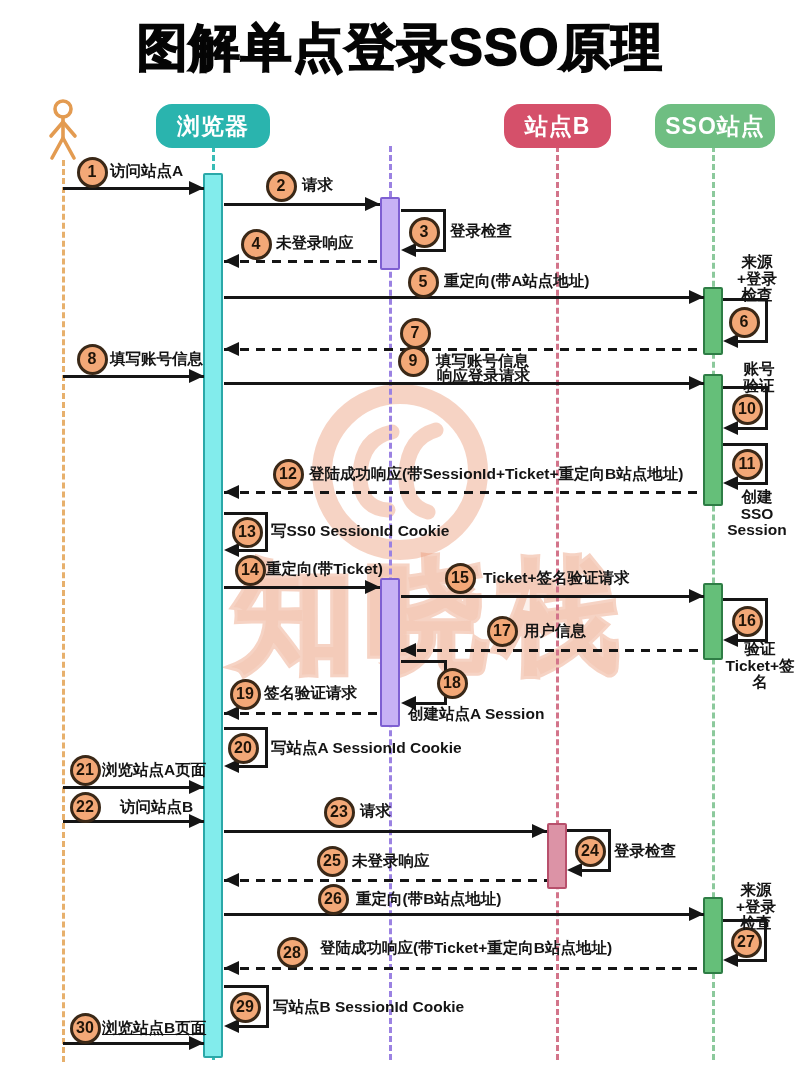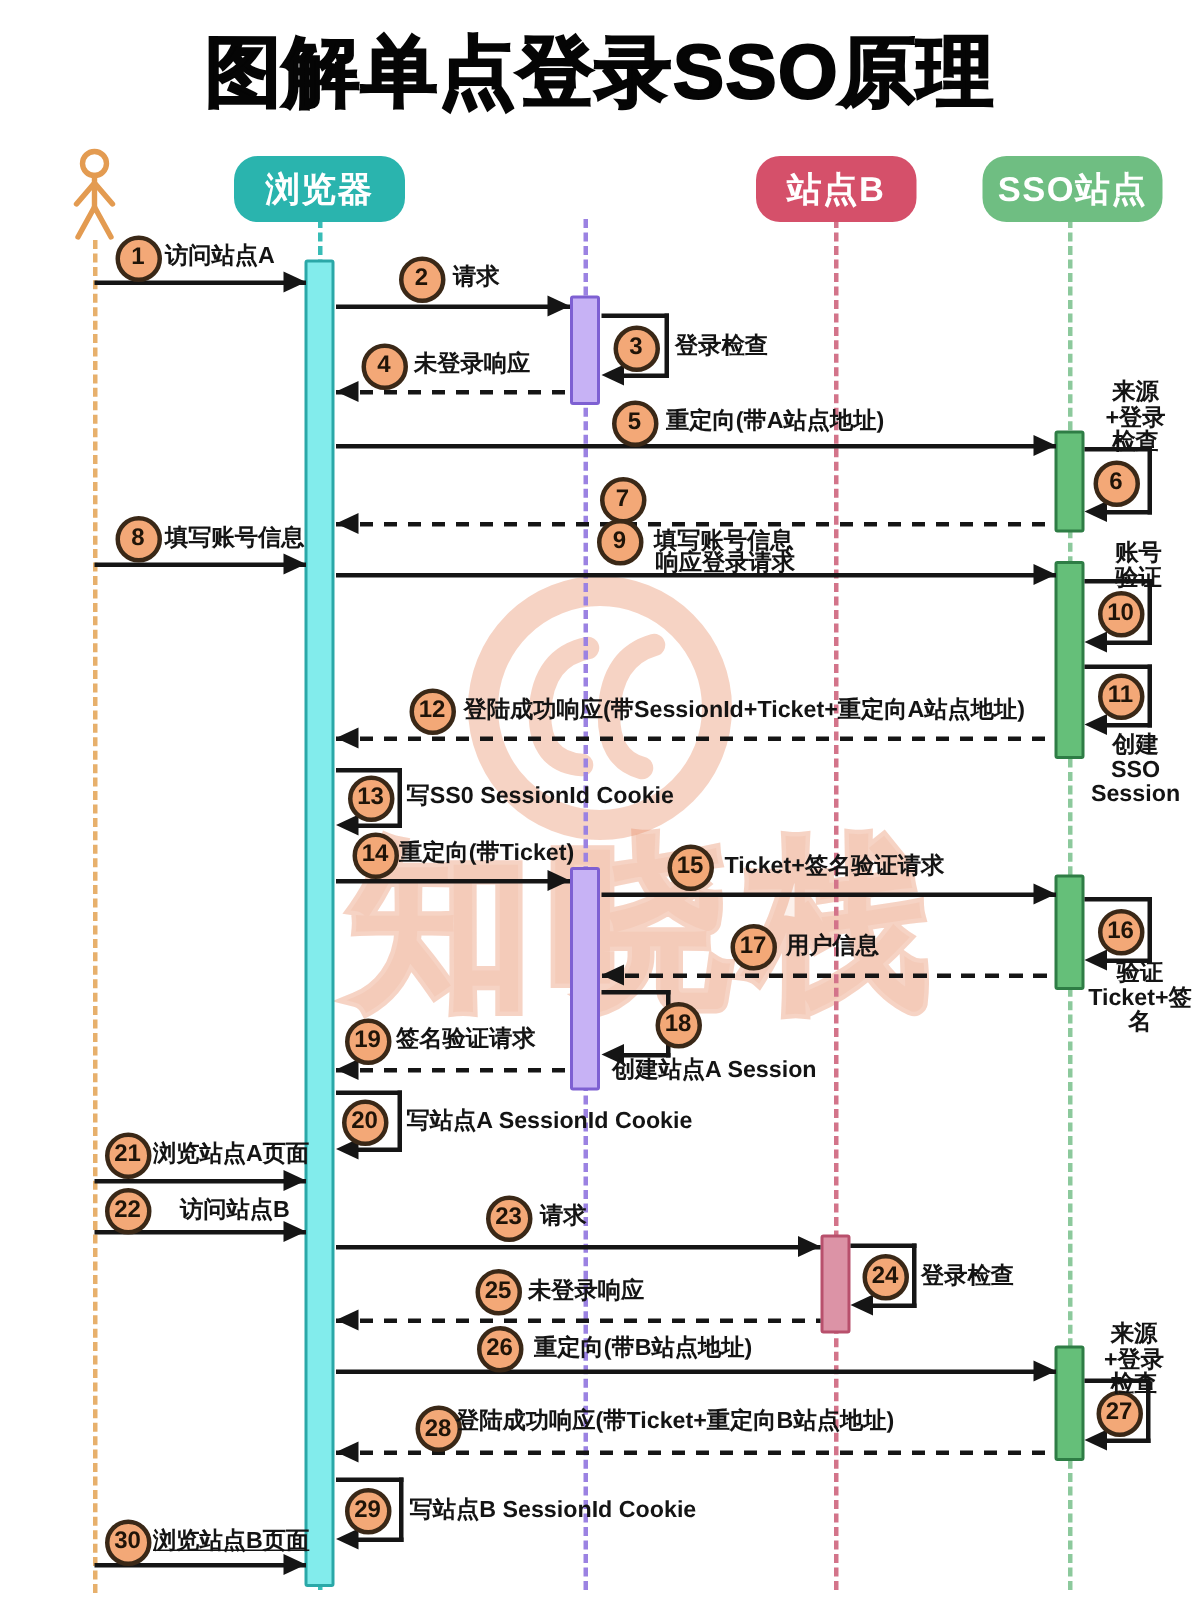--- a/index.html
+++ b/index.html
@@ -103,21 +103,21 @@
     <div style="left: 723px; top: 443px; width: 45px; height: 3px; background: rgb(21, 21, 21); z-index: 4;"></div>
     <div style="left: 765px; top: 443px; width: 3px; height: 42px; background: rgb(21, 21, 21); z-index: 4;"></div>
     <div style="left: 736px; top: 482px; width: 32px; height: 3px; background: rgb(21, 21, 21); z-index: 4;"></div>
     <div style="left: 723px; top: 476px; width: 0px; height: 0px; z-index: 4; border-top: 7.5px solid transparent; border-bottom: 7.5px solid transparent; border-right: 15px solid rgb(21, 21, 21);"></div>
     <div class="numcircle" style="left: 731.5px; top: 448.5px; z-index: 5;">11</div>
     <div class="msglabel" style="top: 489px; z-index: 5; left: 757px; transform: translateX(-50%); text-align: center;">创建
 SSO Session</div>
     <div style="left: 224px; top: 490.5px; width: 480px; height: 3px; z-index: 4; background: repeating-linear-gradient(to right, rgb(21, 21, 21) 0px, rgb(21, 21, 21) 9px, transparent 9px, transparent 16px);"></div>
     <div style="left: 224px; top: 484.5px; width: 0px; height: 0px; z-index: 4; border-top: 7.5px solid transparent; border-bottom: 7.5px solid transparent; border-right: 15px solid rgb(21, 21, 21);"></div>
     <div class="numcircle" style="left: 272.5px; top: 458.5px; z-index: 5;">12</div>
-    <div class="msglabel" style="top: 466px; z-index: 5; left: 309px;">登陆成功响应(带SessionId+Ticket+重定向A站点地址)</div>
+    <div class="msglabel" style="top: 466px; z-index: 5; left: 309px;">登陆成功响应(带SessionId+Ticket+重定向B站点地址)</div>
     <div style="left: 224px; top: 512px; width: 44px; height: 3px; background: rgb(21, 21, 21); z-index: 4;"></div>
     <div style="left: 265px; top: 512px; width: 3px; height: 40px; background: rgb(21, 21, 21); z-index: 4;"></div>
     <div style="left: 237px; top: 549px; width: 31px; height: 3px; background: rgb(21, 21, 21); z-index: 4;"></div>
     <div style="left: 224px; top: 543px; width: 0px; height: 0px; z-index: 4; border-top: 7.5px solid transparent; border-bottom: 7.5px solid transparent; border-right: 15px solid rgb(21, 21, 21);"></div>
     <div class="numcircle" style="left: 231.5px; top: 516.5px; z-index: 5;">13</div>
     <div class="msglabel" style="top: 523px; z-index: 5; left: 271px;">写SS0 SessionId Cookie</div>
     <div style="left: 224px; top: 585.5px; width: 156px; height: 3px; z-index: 4; background: rgb(21, 21, 21);"></div>
     <div style="left: 365px; top: 579.5px; width: 0px; height: 0px; z-index: 4; border-top: 7.5px solid transparent; border-bottom: 7.5px solid transparent; border-left: 15px solid rgb(21, 21, 21);"></div>
     <div class="numcircle" style="left: 234.5px; top: 554.5px; z-index: 5;">14</div>
     <div class="msglabel" style="top: 561px; z-index: 5; left: 266px;">重定向(带Ticket)</div>
@@ -181,21 +181,21 @@
     <div style="left: 723px; top: 919px; width: 44px; height: 3px; background: rgb(21, 21, 21); z-index: 4;"></div>
     <div style="left: 764px; top: 919px; width: 3px; height: 43px; background: rgb(21, 21, 21); z-index: 4;"></div>
     <div style="left: 736px; top: 959px; width: 31px; height: 3px; background: rgb(21, 21, 21); z-index: 4;"></div>
     <div style="left: 723px; top: 953px; width: 0px; height: 0px; z-index: 4; border-top: 7.5px solid transparent; border-bottom: 7.5px solid transparent; border-right: 15px solid rgb(21, 21, 21);"></div>
     <div class="numcircle" style="left: 730.5px; top: 926.5px; z-index: 5;">27</div>
     <div class="msglabel" style="top: 882px; z-index: 5; left: 756px; transform: translateX(-50%); text-align: center;">来源+登录
 检查</div>
     <div style="left: 224px; top: 966.5px; width: 480px; height: 3px; z-index: 4; background: repeating-linear-gradient(to right, rgb(21, 21, 21) 0px, rgb(21, 21, 21) 9px, transparent 9px, transparent 16px);"></div>
     <div style="left: 224px; top: 960.5px; width: 0px; height: 0px; z-index: 4; border-top: 7.5px solid transparent; border-bottom: 7.5px solid transparent; border-right: 15px solid rgb(21, 21, 21);"></div>
     <div class="numcircle" style="left: 276.5px; top: 937px; z-index: 5;">28</div>
-    <div class="msglabel" style="top: 940px; z-index: 5; left: 304px; text-align: right;">登陆成功响应(带Ticket+重定向B站点地址)</div>
+    <div class="msglabel" style="top: 940px; z-index: 5; left: 320px; text-align: right;">登陆成功响应(带Ticket+重定向B站点地址)</div>
     <div style="left: 224px; top: 985px; width: 45px; height: 3px; background: rgb(21, 21, 21); z-index: 4;"></div>
     <div style="left: 266px; top: 985px; width: 3px; height: 43px; background: rgb(21, 21, 21); z-index: 4;"></div>
     <div style="left: 237px; top: 1025px; width: 32px; height: 3px; background: rgb(21, 21, 21); z-index: 4;"></div>
     <div style="left: 224px; top: 1019px; width: 0px; height: 0px; z-index: 4; border-top: 7.5px solid transparent; border-bottom: 7.5px solid transparent; border-right: 15px solid rgb(21, 21, 21);"></div>
     <div class="numcircle" style="left: 229.5px; top: 991.5px; z-index: 5;">29</div>
     <div class="msglabel" style="top: 999px; z-index: 5; left: 273px;">写站点B SessionId Cookie</div>
     <div style="left: 63px; top: 1041.5px; width: 141px; height: 3px; z-index: 4; background: rgb(21, 21, 21);"></div>
     <div style="left: 189px; top: 1035.5px; width: 0px; height: 0px; z-index: 4; border-top: 7.5px solid transparent; border-bottom: 7.5px solid transparent; border-left: 15px solid rgb(21, 21, 21);"></div>
     <div class="numcircle" style="left: 69.5px; top: 1012.5px; z-index: 5;">30</div>
     <div class="msglabel" style="top: 1020px; z-index: 5; left: 102px; text-decoration: underline;">浏览站点B页面</div>

